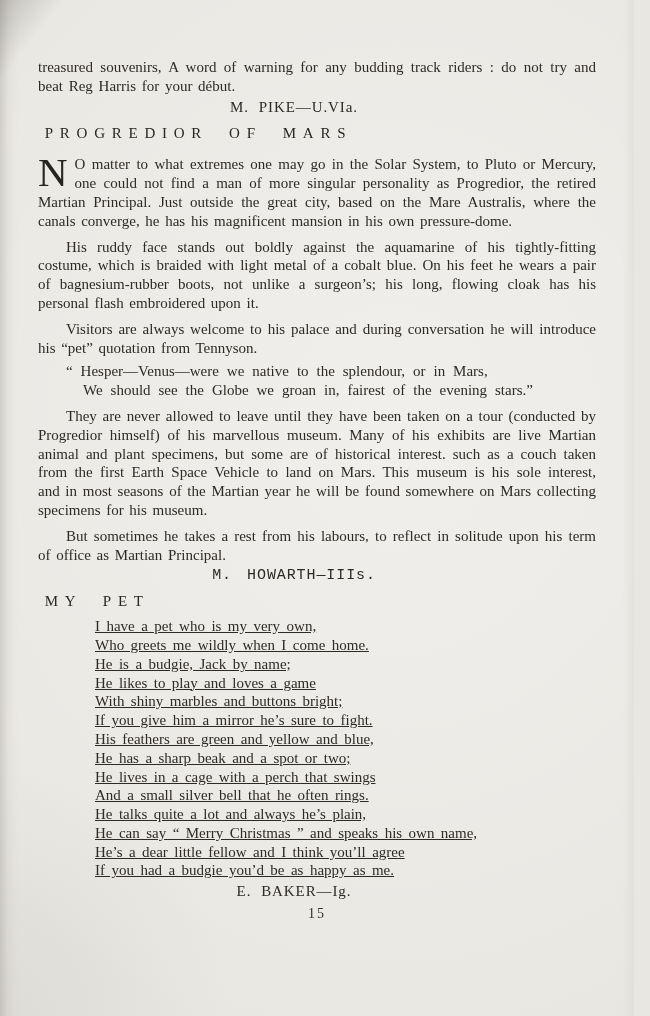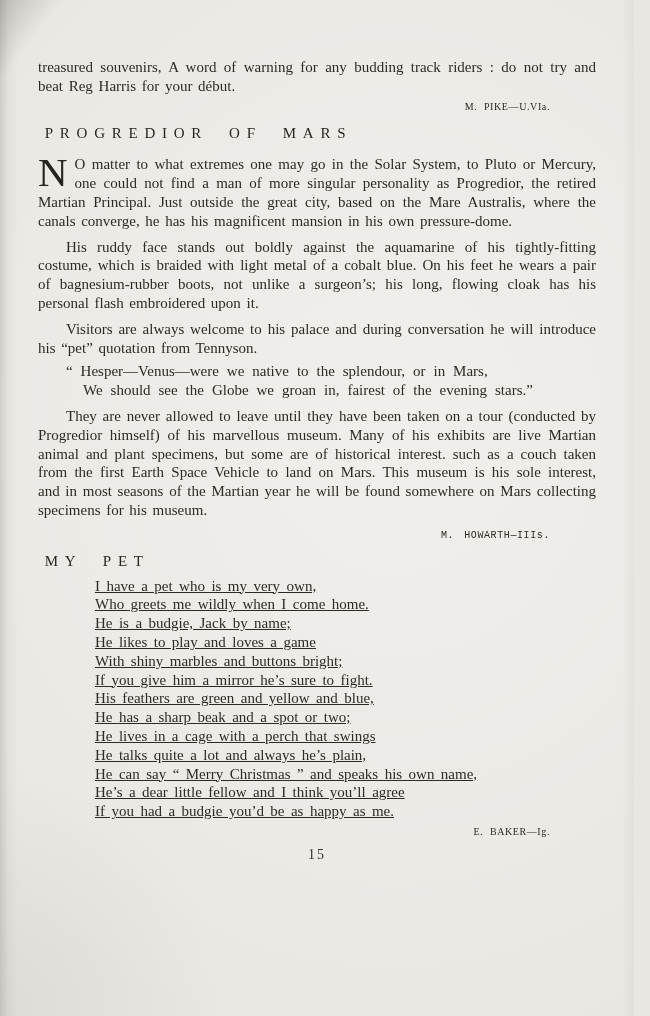--- a/index.html
+++ b/index.html
@@ -37,23 +37,23 @@
 
   .dropcap {
     float: left;
     font-size: 41px;
     line-height: 31px;
     padding: 2px 7px 0 0;
     color: #262420;
   }
 
   .byline {
-    text-align: right;
+    text-align: center;
     padding-right: 46px;
-    font-size: 10px;
+    font-size: 15px;
     line-height: 18.8px;
     letter-spacing: 0.06em;
     word-spacing: 0.35em;
     margin: 0 0 6px 0;
   }
   .byline.mid { margin-bottom: 6px; font-family: Liberation Mono, monospace; }
   .byline.poem-sign { margin: 2px 0 4px 0; }
 
   .article-title {
     text-align: left;
@@ -110,35 +110,37 @@
 
     <p class="body-text m-quote">Visitors are always welcome to his palace and during conversation he will introduce his “pet” quotation from Tennyson.</p>
 
     <div class="quote">
       <div class="q1">“ Hesper—Venus—were we native to the splendour, or in Mars,</div>
       <div class="q2">We should see the Globe we groan in, fairest of the evening stars.”</div>
     </div>
 
     <p class="body-text">They are never allowed to leave until they have been taken on a tour (conducted by Progredior himself) of his marvellous museum.  Many of his exhibits are live Martian animal and plant specimens, but some are of historical interest. such as a couch taken from the first Earth Space Vehicle to land on Mars.  This museum is his sole interest, and in most seasons of the Martian year he will be found somewhere on Mars collecting specimens for his museum.</p>
 
+    <p class="body-text m-last">But sometimes he takes a rest from his labours, to reflect in solitude upon his term of office as Martian Principal.</p>
 
     <div class="byline mid">M. HOWARTH—IIIs.</div>
 
     <h2 class="article-title poem-title">MY PET</h2>
 
     <div class="poem">
       <div class="poem-line">I have a pet who is my very own,</div>
       <div class="poem-line">Who greets me wildly when I come home.</div>
       <div class="poem-line">He is a budgie, Jack by name;</div>
       <div class="poem-line">He likes to play and loves a game</div>
       <div class="poem-line">With shiny marbles and buttons bright;</div>
       <div class="poem-line">If you give him a mirror he’s sure to fight.</div>
       <div class="poem-line">His feathers are green and yellow and blue,</div>
       <div class="poem-line">He has a sharp beak and a spot or two;</div>
       <div class="poem-line">He lives in a cage with a perch that swings</div>
+      <div class="poem-line">And a small silver bell that he often rings.</div>
       <div class="poem-line">He talks quite a lot and always he’s plain,</div>
       <div class="poem-line">He can say “ Merry Christmas ” and speaks his own name,</div>
       <div class="poem-line">He’s a dear little fellow and I think you’ll agree</div>
       <div class="poem-line">If you had a budgie you’d be as happy as me.</div>
     </div>
 
     <div class="byline poem-sign">E. BAKER—Ig.</div>
 
     <div class="page-number">15</div>
 

